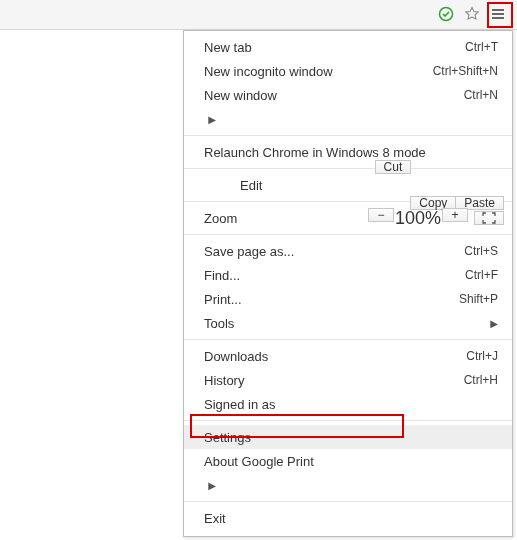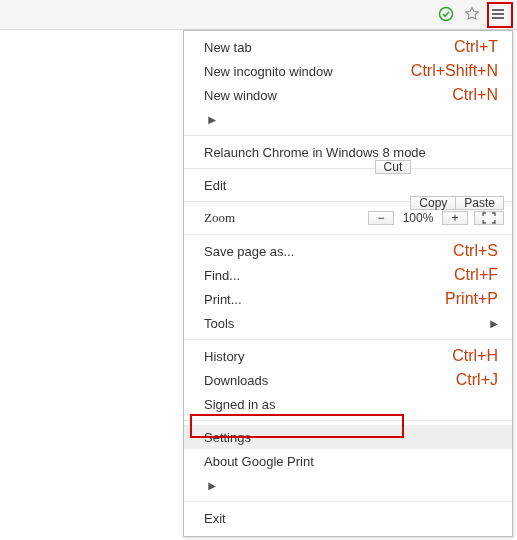--- a/index.html
+++ b/index.html
@@ -68,64 +68,64 @@
   }
   .menu-row {
     display: flex;
     align-items: center;
     padding: 4px 14px 4px 20px;
     height: 24px;
     white-space: nowrap;
   }
   .menu-row .label { flex: 1; }
   .menu-row .shortcut {
-    color: #c2410c;
-    font-size: 16px;
+    color: #404040;
+    font-size: 12px;
     text-align: right;
   }
   .menu-row .arrow {
     color: #555;
     font-size: 10px;
     width: 12px;
     text-align: right;
   }
   .menu-row.hovered { background: #eee; }
   .menu-sep {
     height: 1px;
     background: #e5e5e5;
     margin: 4px 0;
   }
   .zoom-row, .edit-row {
     padding: 4px 8px 4px 20px;
   }
-  .edit-row .label { flex: 1; }
+  .edit-row .label { flex: 1; margin-left: 36px; }
   .btn {
     border: 1px solid #c7c7c7;
     background: linear-gradient(#fdfdfd, #f0f0f0);
     font-size: 12px;
     height: 14px;
     display: inline-flex;
     align-items: center;
     justify-content: center;
     padding: 0 8px;
     cursor: pointer;
     color: #333;
   }
   .btn-group { display: flex; }
   .btn-group .btn + .btn { margin-left: -1px; margin-top: 36px; }
-  .zoom-row .label { flex: 1; font-family: Liberation Serif, serif; }
+  .zoom-row .label { flex: 1; }
   .zoom-controls { display: flex; align-items: center; }
   .zoom-btn {
     width: 26px;
     padding: 0;
   }
   .zoom-val {
     width: 48px;
     text-align: center;
-    font-size: 12px;
+    font-size: 18px;
   }
   .full-btn {
     width: 30px;
     margin-left: 6px;
     padding: 0;
   }
   .red-box.settings {
     left: 190px;
     top: 414px;
     width: 214px;
@@ -222,38 +222,38 @@
   <div class="menu-row">
     <span class="label">Save page as...</span>
     <span class="shortcut">Ctrl+S</span>
   </div>
   <div class="menu-row">
     <span class="label">Find...</span>
     <span class="shortcut">Ctrl+F</span>
   </div>
   <div class="menu-row">
     <span class="label">Print...</span>
-    <span class="shortcut">Print+P</span>
+    <span class="shortcut">Shift+P</span>
   </div>
   <div class="menu-row">
     <span class="label">Tools</span>
     <span class="arrow">▶</span>
   </div>
 
   <div class="menu-sep"></div>
 
   <div class="menu-row">
+    <span class="label">Downloads</span>
+    <span class="shortcut">Ctrl+J</span>
+  </div>
+  <div class="menu-row">
     <span class="label">History</span>
     <span class="shortcut">Ctrl+H</span>
   </div>
   <div class="menu-row">
-    <span class="label">Downloads</span>
-    <span class="shortcut">Ctrl+J</span>
-  </div>
-  <div class="menu-row">
     <span class="label">Signed in as</span>
   </div>
 
   <div class="menu-sep"></div>
 
   <div class="menu-row hovered">
     <span class="label">Settings</span>
   </div>
   <div class="menu-row">
     <span class="label">About Google Print</span>

